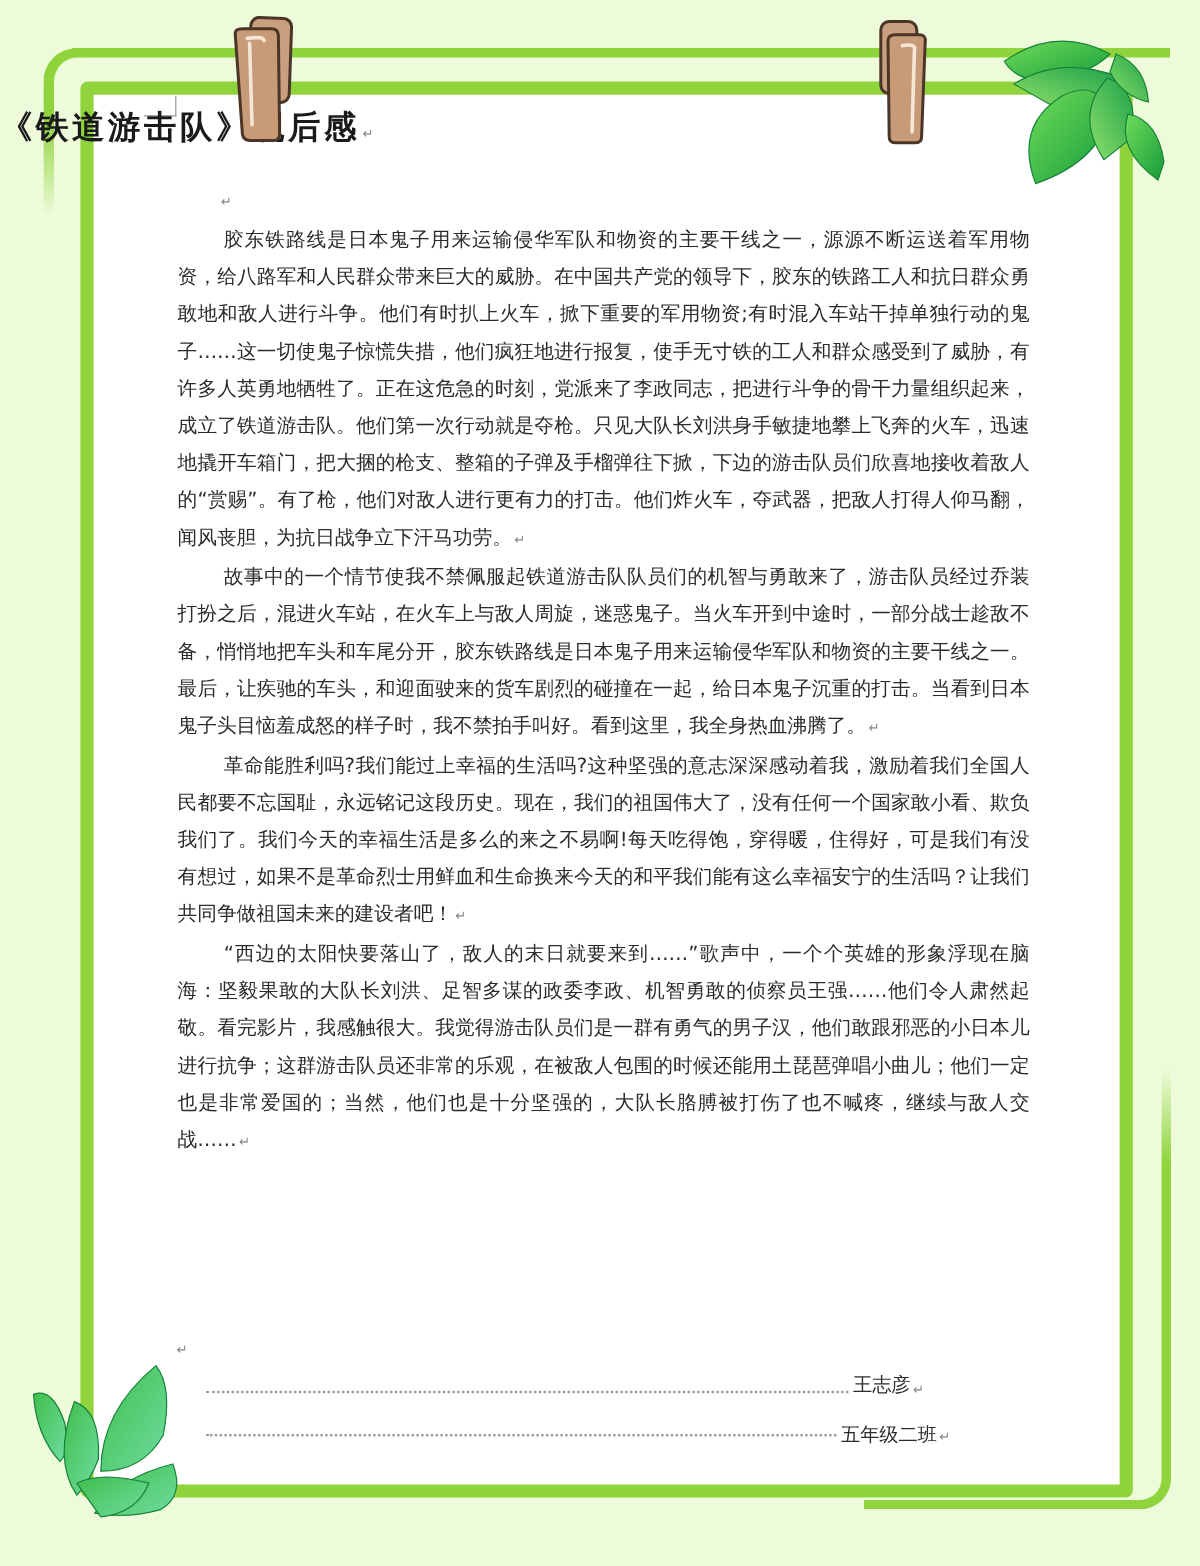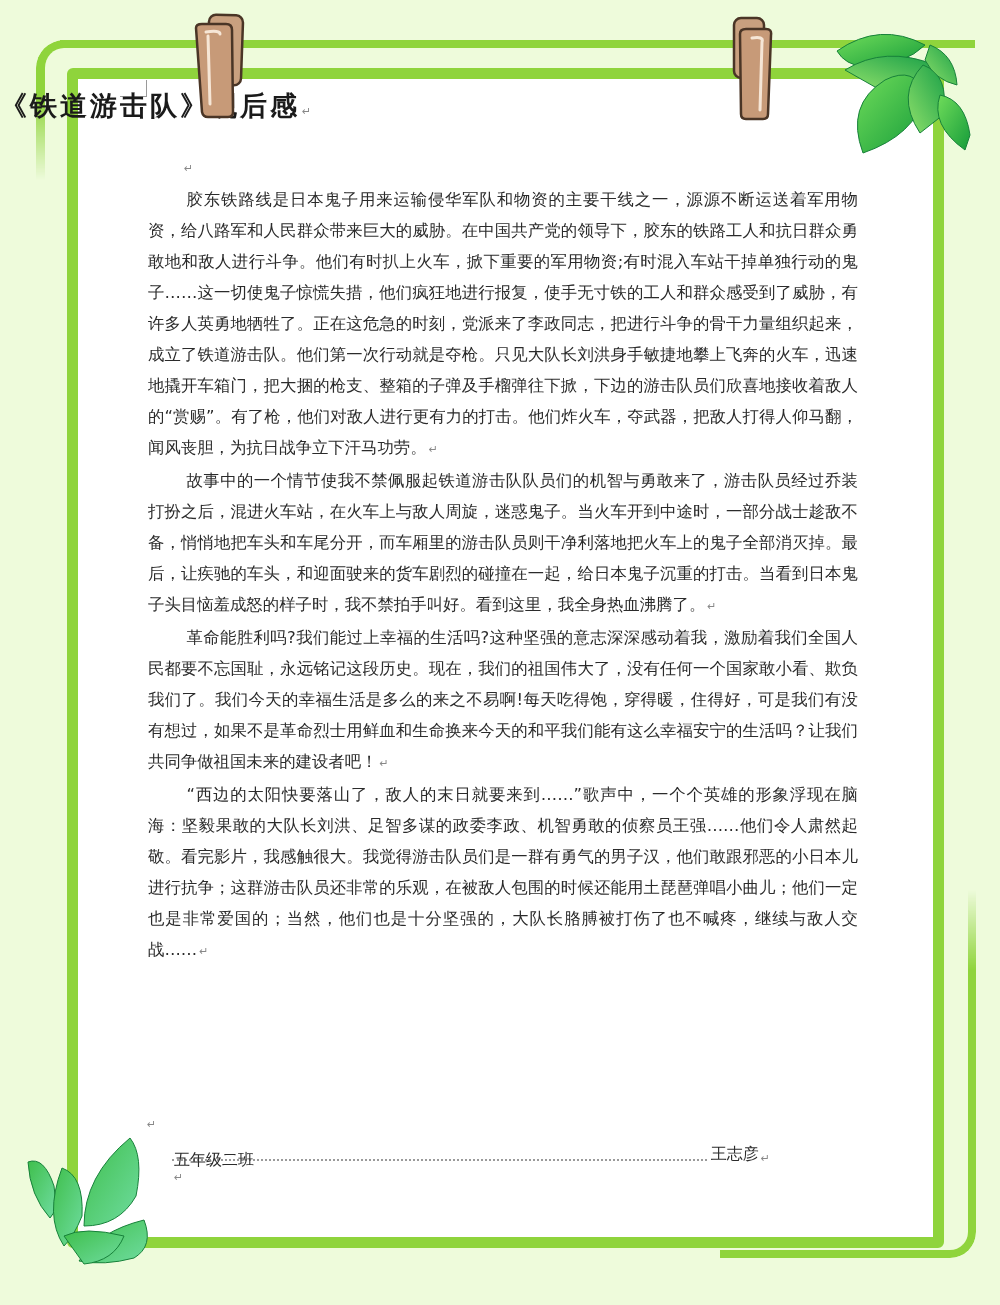--- a/index.html
+++ b/index.html
@@ -72,33 +72,33 @@
 <div class="corner-mark"></div>
 
 <h1 class="title" style="margin:0;">
   <span>《铁道游击队》观后感</span><span class="mark">↵</span>
 </h1>
 
 <span class="blank-mark" style="left:184px;top:162px;">↵</span>
 
 <div class="body-text">
   <p><span>胶东铁路线是日本鬼子用来运输侵华军队和物资的主要干线之一，源源不断运送着军用物资，给八路军和人民群众带来巨大的威胁。在中国共产党的领导下，胶东的铁路工人和抗日群众勇敢地和敌人进行斗争。他们有时扒上火车，掀下重要的军用物资;有时混入车站干掉单独行动的鬼子……这一切使鬼子惊慌失措，他们疯狂地进行报复，使手无寸铁的工人和群众感受到了威胁，有许多人英勇地牺牲了。正在这危急的时刻，党派来了李政同志，把进行斗争的骨干力量组织起来，成立了铁道游击队。他们第一次行动就是夺枪。只见大队长刘洪身手敏捷地攀上飞奔的火车，迅速地撬开车箱门，把大捆的枪支、整箱的子弹及手榴弹往下掀，下边的游击队员们欣喜地接收着敌人的“赏赐”。有了枪，他们对敌人进行更有力的打击。他们炸火车，夺武器，把敌人打得人仰马翻，闻风丧胆，为抗日战争立下汗马功劳。</span><span class="mark">↵</span></p>
-  <p><span>故事中的一个情节使我不禁佩服起铁道游击队队员们的机智与勇敢来了，游击队员经过乔装打扮之后，混进火车站，在火车上与敌人周旋，迷惑鬼子。当火车开到中途时，一部分战士趁敌不备，悄悄地把车头和车尾分开，而车厢里的游击队员则干净利落地把火车上的鬼子全部消灭掉。最后，让疾驰的车头，和迎面驶来的货车剧烈的碰撞在一起，给日本鬼子沉重的打击。当看到日本鬼子头目恼羞成怒的样子时，我不禁拍手叫好。看到这里，我全身热血沸腾了。</span><span class="mark">↵</span></p>
+  <p><span>故事中的一个情节使我不禁佩服起铁道游击队队员们的机智与勇敢来了，游击队员经过乔装打扮之后，混进火车站，在火车上与敌人周旋，迷惑鬼子。当火车开到中途时，一部分战士趁敌不备，悄悄地把车头和车尾分开，胶东铁路线是日本鬼子用来运输侵华军队和物资的主要干线之一。最后，让疾驰的车头，和迎面驶来的货车剧烈的碰撞在一起，给日本鬼子沉重的打击。当看到日本鬼子头目恼羞成怒的样子时，我不禁拍手叫好。看到这里，我全身热血沸腾了。</span><span class="mark">↵</span></p>
   <p><span>革命能胜利吗?我们能过上幸福的生活吗?这种坚强的意志深深感动着我，激励着我们全国人民都要不忘国耻，永远铭记这段历史。现在，我们的祖国伟大了，没有任何一个国家敢小看、欺负我们了。我们今天的幸福生活是多么的来之不易啊!每天吃得饱，穿得暖，住得好，可是我们有没有想过，如果不是革命烈士用鲜血和生命换来今天的和平我们能有这么幸福安宁的生活吗？让我们共同争做祖国未来的建设者吧！</span><span class="mark">↵</span></p>
   <p><span>“西边的太阳快要落山了，敌人的末日就要来到……”歌声中，一个个英雄的形象浮现在脑海：坚毅果敢的大队长刘洪、足智多谋的政委李政、机智勇敢的侦察员王强……他们令人肃然起敬。看完影片，我感触很大。我觉得游击队员们是一群有勇气的男子汉，他们敢跟邪恶的小日本儿进行抗争；这群游击队员还非常的乐观，在被敌人包围的时候还能用土琵琶弹唱小曲儿；他们一定也是非常爱国的；当然，他们也是十分坚强的，大队长胳膊被打伤了也不喊疼，继续与敌人交战……</span><span class="mark">↵</span></p>
 </div>
 
 <span class="blank-mark" style="left:147px;top:1118px;">↵</span>
 
 <div class="sign" style="top:1144px; width:598px;align-items:flex-end;">
   <span class="dots"></span>
   <span>王志彦</span>
     <span class="mark">↵</span>
 </div>
-<div class="sign" style="top:1148px; width:620px;flex-direction:column;">
+<div class="sign" style="top:1186px; width:620px;">
   <span class="dots"></span>
   <span>五年级二班</span>
     <span class="mark">↵</span>
 </div>
 
 <svg class="clip" style="left:190px;top:12px;" width="58" height="108" viewBox="0 0 58 108">
   <rect x="18" y="3" width="34" height="70" rx="7" fill="#c9a07f" stroke="#4a3526" stroke-width="2.5" transform="rotate(2 35 38)"></rect>
   <path d="M6 16 Q6 12 12 12 L36 12 Q42 12 42 18 L43 100 Q43 105 38 105 L18 105 Q13 105 12 100 Z" fill="#c79a78" stroke="#4a3526" stroke-width="2.5"></path>
   <path d="M16 20 Q30 18 30 22 M18 24 L20 92" stroke="#f6e6d6" stroke-width="3" fill="none" stroke-linecap="round"></path>
 </svg>

